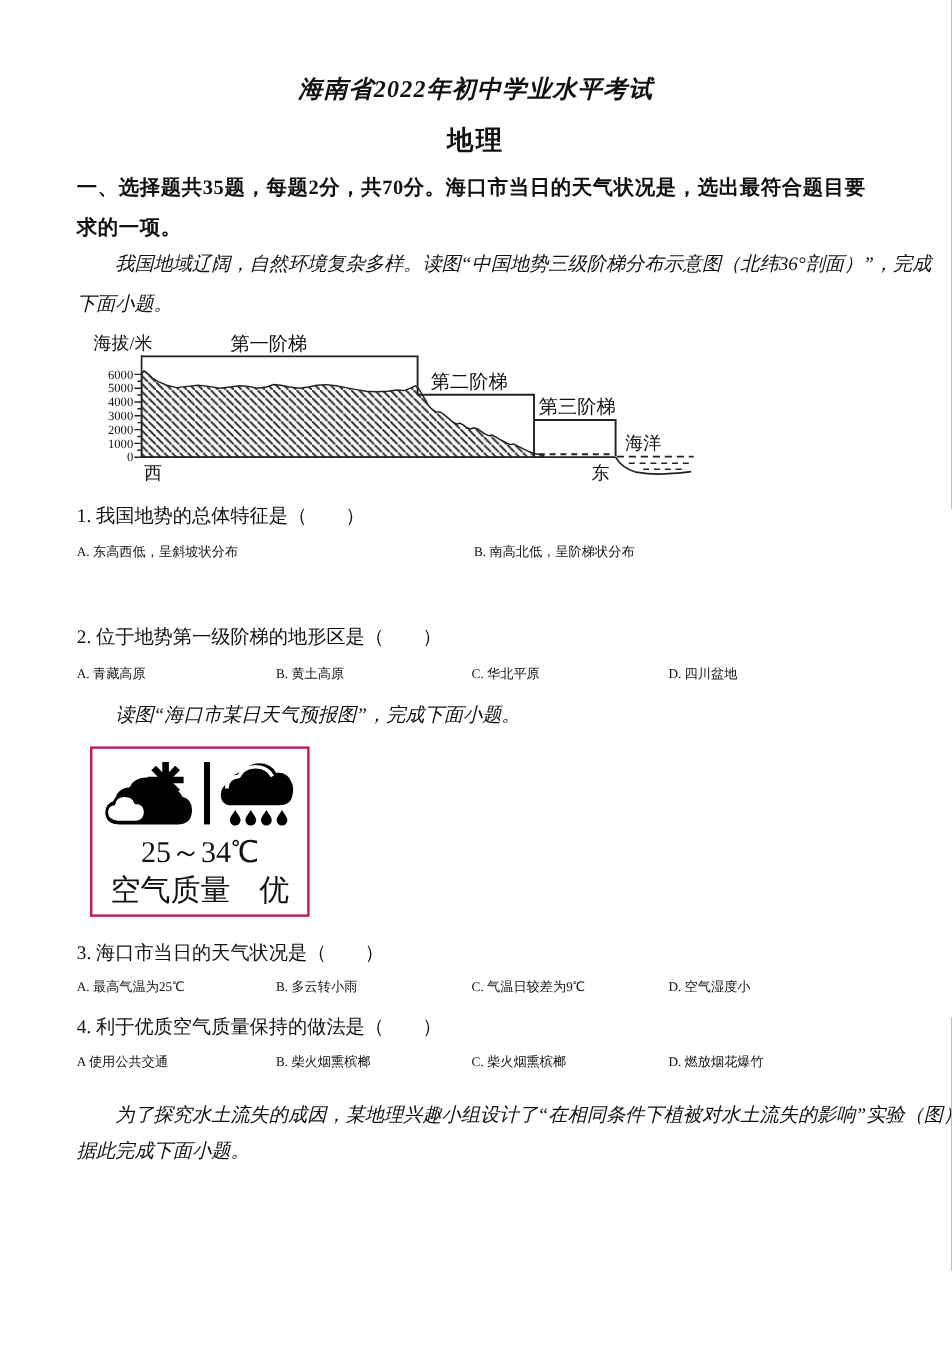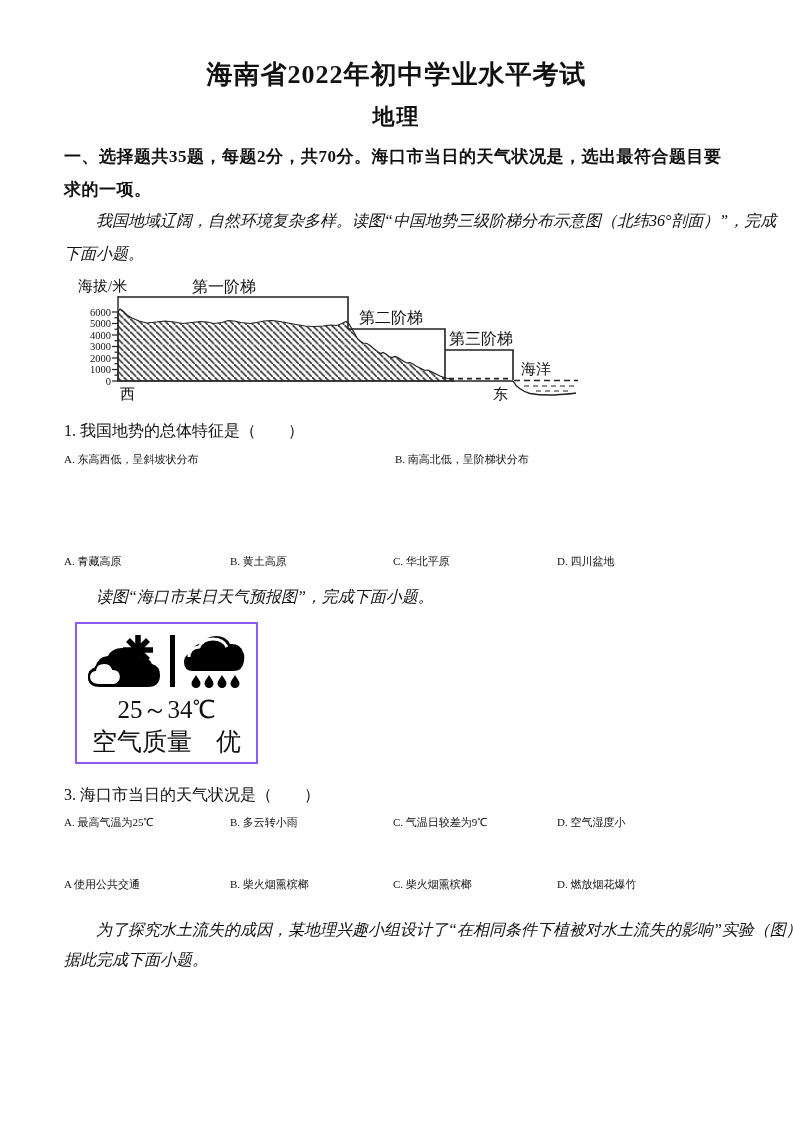--- a/index.html
+++ b/index.html
@@ -7,35 +7,35 @@
     position:relative;
     width:793px;height:1122px;
     margin:0 auto;
     background:#ffffff;
     font-family:"Liberation Serif", serif;
     color:#111;
     overflow:hidden;
   }
   .tline{position:absolute;font-size:16px;line-height:22px;white-space:nowrap;}
   .center{left:0;right:0;text-align:center;}
-  .title{font-size:26px;font-weight:bold;letter-spacing:1px;}
+  .title{font-size:20px;font-weight:bold;letter-spacing:1px;font-style:italic;}
   .subject{font-size:22px;font-weight:bold;letter-spacing:2px;}
   .secthead{font-size:17px;font-weight:bold;letter-spacing:0.5px;}
   .kai{font-style:italic;}
   .optrow{position:absolute;left:64px;right:40px;height:22px;}
   .optrow span{position:absolute;top:0;font-size:11px;white-space:nowrap;}
   .col-a{left:0;}
   .col-b4{left:166px;}
   .col-c4{left:329px;}
   .col-d4{left:493px;}
   .col-b2{left:331px;}
   .diagram-svg{position:absolute;left:60px;top:272px;}
   .weather-card{
     position:absolute;left:75px;top:622px;width:183px;height:142px;
-    border:2px solid #8b5cf6;box-sizing:border-box;background:#fff;
+    border:2px solid #be185d;box-sizing:border-box;background:#fff;
   }
   .wc-icons{position:absolute;top:9px;left:0;right:0;display:flex;justify-content:center;align-items:flex-start;gap:6px;}
   .wc-bar{width:5px;height:52px;background:#000;margin-top:2px;}
   .wc-temp{position:absolute;top:69px;left:0;right:0;text-align:center;font-size:25px;white-space:nowrap;}
   .wc-air{position:absolute;top:101px;left:0;right:0;text-align:center;font-size:25px;white-space:nowrap;}
   .wc-air .gap{display:inline-block;width:24px;}
   svg text{font-family:"Liberation Serif", serif;fill:#111;}
 </style>
 </head>
 <body>
@@ -118,20 +118,21 @@
     <text x="120" y="399" font-size="15">西</text>
     <text x="493" y="399" font-size="15">东</text>
   </svg>
 
   <div class="tline" style="top:420px;left:64px">1. 我国地势的总体特征是（　　）</div>
   <div class="optrow" style="top:452px">
     <span class="col-a">A. 东高西低，呈斜坡状分布</span>
     <span class="col-b2">B. 南高北低，呈阶梯状分布</span>
   </div>
 
+  <div class="tline" style="top:521px;left:64px">2. 位于地势第一级阶梯的地形区是（　　）</div>
   <div class="optrow" style="top:554px">
     <span class="col-a">A. 青藏高原</span>
     <span class="col-b4">B. 黄土高原</span>
     <span class="col-c4">C. 华北平原</span>
     <span class="col-d4">D. 四川盆地</span>
   </div>
 
   <div class="tline kai" style="top:586px;left:96px">读图“海口市某日天气预报图”，完成下面小题。</div>
 
   <div class="weather-card">
@@ -164,20 +165,21 @@
   </div>
 
   <div class="tline" style="top:784px;left:64px">3. 海口市当日的天气状况是（　　）</div>
   <div class="optrow" style="top:815px">
     <span class="col-a">A. 最高气温为25℃</span>
     <span class="col-b4">B. 多云转小雨</span>
     <span class="col-c4">C. 气温日较差为9℃</span>
     <span class="col-d4">D. 空气湿度小</span>
   </div>
 
+  <div class="tline" style="top:846px;left:64px">4. 利于优质空气质量保持的做法是（　　）</div>
   <div class="optrow" style="top:877px">
     <span class="col-a">A 使用公共交通</span>
     <span class="col-b4">B. 柴火烟熏槟榔</span>
     <span class="col-c4">C. 柴火烟熏槟榔</span>
     <span class="col-d4">D. 燃放烟花爆竹</span>
   </div>
 
   <div class="tline kai" style="top:919px;left:96px">为了探究水土流失的成因，某地理兴趣小组设计了“在相同条件下植被对水土流失的影响”实验（图）。</div>
   <div class="tline kai" style="top:949px;left:64px">据此完成下面小题。</div>
 

